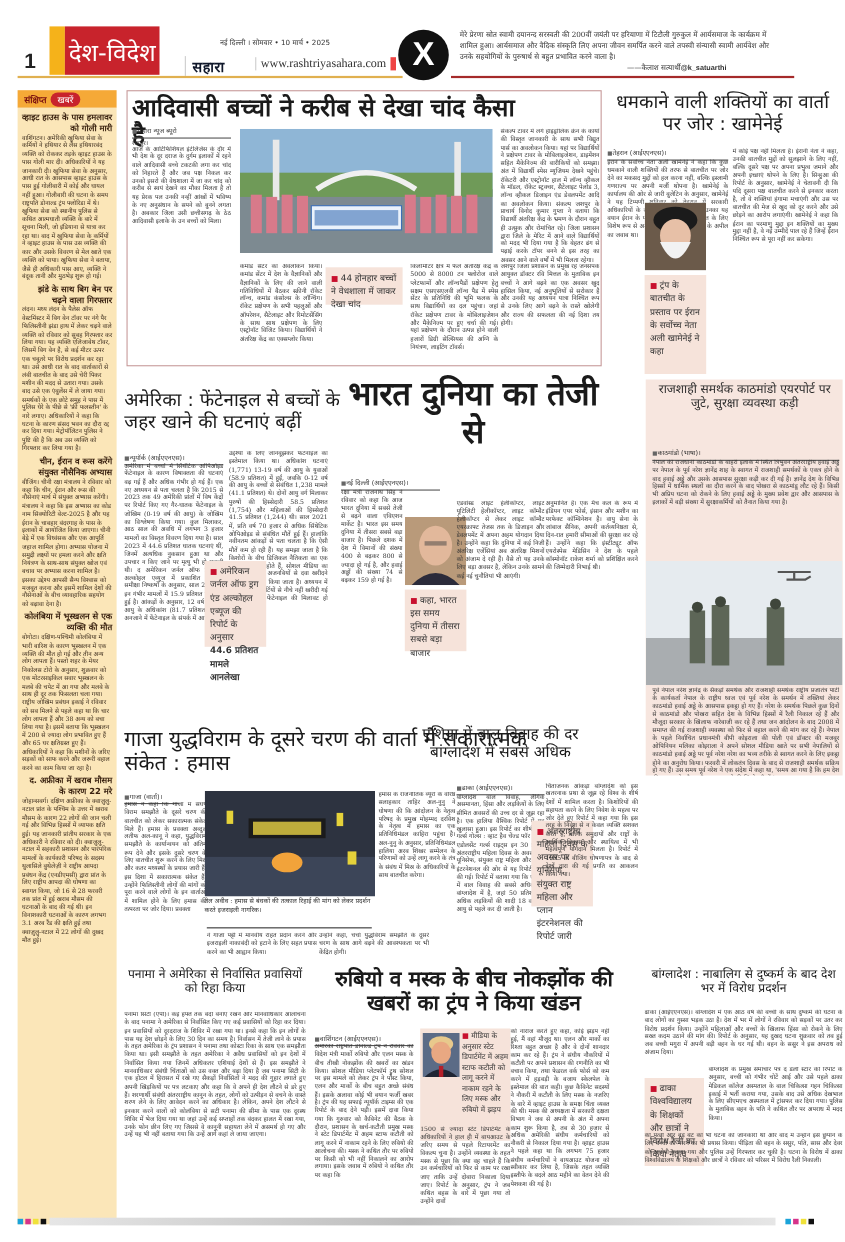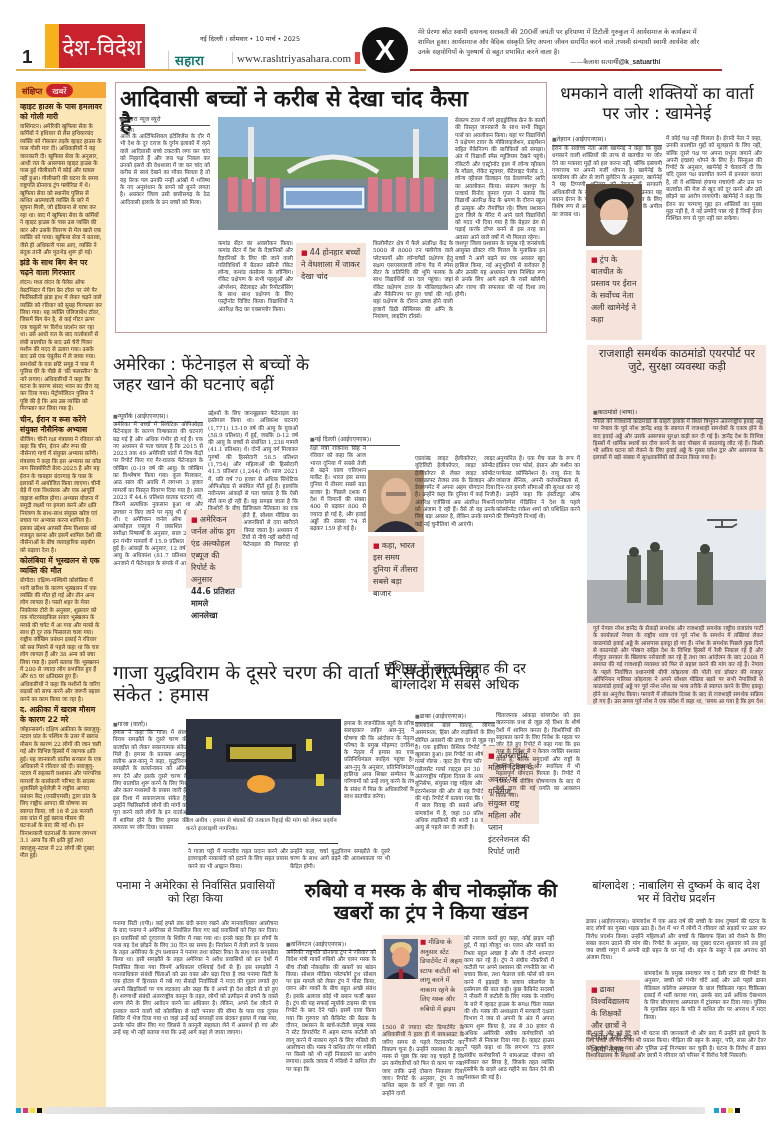--- a/index.html
+++ b/index.html
@@ -15,36 +15,36 @@
 .callout{position:absolute;background:#f6e3da;padding:4px 5px;font-family:"DejaVu Sans",sans-serif;font-size:8px;line-height:12px;color:#333}
 .callout .bullet{color:#c8102e;font-size:7px}
 .photo{position:absolute;overflow:hidden}
 
 
 #page-number{left:22px;top:46px;font-size:19px;font-weight:bold;color:#222;font-family:"Liberation Sans",sans-serif}
 #section-tab-accent{left:45px;top:24px;width:14px;height:44px;background:#f5b21a}
 #section-tab{left:59px;top:24px;width:86px;height:44px;background:#c8232c;color:#fff;font-size:22px;display:flex;align-items:center;justify-content:center;font-family:"DejaVu Sans",sans-serif}
 #dateline{left:200px;top:34px;font-size:6.5px;color:#333;font-family:"DejaVu Sans",sans-serif}
 #masthead-logo{left:168px;top:51px;font-size:13px;font-weight:bold;color:#222;border-left:1px solid #ccc;padding-left:6px;letter-spacing:0.5px}
-#masthead-logo span{color:#0f766e}
+#masthead-logo span{color:#0f172a}
 #site-url{left:232px;top:52px;font-size:11px;color:#333;font-family:Liberation Serif, serif;border-left:1px solid #ccc;padding-left:4px;border-right:5px solid #ef4444;padding-right:4px}
 #header-rule{left:16px;top:69px;width:350px;height:2px;background:#e0b050}
 #x-logo{left:362px;top:27px;width:46px;height:46px;border-radius:50%;background:#111;color:#fff;font-size:30px;display:flex;align-items:center;justify-content:center;font-family:"Liberation Sans",sans-serif;font-weight:bold}
 #tweet-text{left:418px;top:27px;width:290px;font-size:6.6px;line-height:10px;color:#333;font-family:"DejaVu Serif",serif}
 #tweet-author{left:570px;top:57px;font-size:6.6px;color:#333;font-family:"DejaVu Sans",sans-serif}
 #tweet-author b{font-family:"Liberation Sans",sans-serif}
 #tweet-rule{left:410px;top:69px;width:312px;height:2px;background:#a52a2a}
 
 
 #brief-header{left:16px;top:82px;width:90px;height:16px;background:#f5a937;display:flex;align-items:center;padding-left:6px}
 #brief-header .t1{font-size:8px;font-weight:bold;color:#7a1010}
 #brief-header .t2{margin-left:4px;background:#c8232c;color:#fff;font-size:8px;padding:1px 6px;border-radius:8px}
 #sidebar{left:16px;top:98px;width:90px;height:1015px;background:#fbe6b8;padding:4px 4px;overflow:hidden}
 .brief{margin-bottom:2px}
-.brief h4{font-family:"DejaVu Sans",sans-serif;font-size:7.6px;line-height:10px;text-align:left;font-weight:bold;color:#3a2210;margin-bottom:1px}
+.brief h4{font-family:"DejaVu Sans",sans-serif;font-size:7.6px;line-height:10px;text-align:right;font-weight:bold;color:#3a2210;margin-bottom:1px}
 .brief p{font-family:"DejaVu Serif",serif;font-size:5.6px;line-height:7.4px;color:#3a2a1a}
 #story1-hl{left:120px;top:86px;width:350px;font-size:22px;font-weight:bold;text-align:left}
 #s1-by{left:120px;top:115px;width:90px}
 #s1-place{left:120px;top:126px;font-size:5.6px;font-family:"DejaVu Serif",serif;color:#333}
 #s1-c1{left:120px;top:133px;width:90px;height:103px}
 #s1-photo{left:218px;top:117px;width:230px;height:113px}
 #s1-c2{left:455px;top:117px;width:90px}
 #s1-cap{left:296px;top:243px;width:70px;height:34px}
 #s1-c3{left:218px;top:240px;width:75px;height:92px}
 #s1-c4{left:373px;top:240px;width:80px;height:92px}
@@ -218,21 +218,21 @@
 </div>
 <div class="callout" id="s2-cap"><span class="bullet">■ </span><span>ट्रंप के बातचीत के प्रस्ताव पर ईरान के सर्वोच्च नेता अली खामेनेई ने कहा</span></div>
 <div class="col body-text" id="s2-c2">में कोई पक्ष नहीं मिलता है। ईरानी नेता ने कहा, उनकी बातचीत मुद्दों को सुलझाने के लिए नहीं, बल्कि दूसरे पक्ष पर अपना प्रभुत्व जमाने और अपनी इच्छाएं थोपने के लिए है। सिन्हुआ की रिपोर्ट के अनुसार, खामेनेई ने चेतावनी दी कि यदि दूसरा पक्ष बातचीत करने से इनकार करता है, तो वे शक्तियां हंगामा मचाएंगी और उस पर बातचीत की मेज से खुद को दूर करने और उसे छोड़ने का आरोप लगाएंगी। खामेनेई ने कहा कि ईरान का परमाणु मुद्दा इन शक्तियों का मुख्य मुद्दा नहीं है, वे नई उम्मीदें पाल रहे हैं जिन्हें ईरान निश्चित रूप से पूरा नहीं कर सकेगा।</div>
 
 <div class="abs hl" id="s3-hl">अमेरिका : फेंटेनाइल से बच्चों के जहर खाने की घटनाएं बढ़ीं</div>
 <div class="abs byline" id="s3-by">न्यूयॉर्क (आईएएनएस)।</div>
 <div class="col body-text" id="s3-c1">अमेरिका में बच्चों में सिंथेटिक ओपिओइड फेंटेनाइल के कारण विषाक्तता की घटनाएं बढ़ गई हैं और अधिक गंभीर हो गई हैं। एक नए अध्ययन से पता चलता है कि 2015 से 2023 तक 49 अमेरिकी प्रांतों में विष केंद्रों पर रिपोर्ट किए गए गैर-घातक फेंटेनाइल के जोखिम (0-19 वर्ष की आयु) के जोखिम का विश्लेषण किया गया। कुल मिलाकर, आठ साल की अवधि में लगभग 3 हजार मामलों का विस्तृत विवरण दिया गया है। साल 2023 में 44.6 प्रतिशत घातक घटनाएं थीं, जिनमें अत्यधिक नुकसान हुआ था और उपचार न किए जाने पर मृत्यु भी हो सकती थी। द अमेरिकन जर्नल ऑफ ड्रग एंड अल्कोहल एब्यूज में प्रकाशित समकक्ष समीक्षा निष्कर्षों के अनुसार, साल 2015 से इन गंभीर मामलों में 15.9 प्रतिशत की वृद्धि हुई है। आंकड़ों के अनुसार, 12 वर्ष तक की आयु के अधिकांश (81.7 प्रतिशत) मरीज अनजाने में फेंटेनाइल के संपर्क में आए थे।</div>
 <div class="col body-text" id="s3-c2">उद्देश्यों के लिए जानबूझकर फेंटेनाइल का इस्तेमाल किया था। अधिकांश घटनाएं (1,771) 13-19 वर्ष की आयु के युवाओं (58.9 प्रतिशत) में हुईं, जबकि 0-12 वर्ष की आयु के बच्चों से संबंधित 1,238 मामले (41.1 प्रतिशत) थे। दोनों आयु वर्ग मिलाकर पुरुषों की हिस्सेदारी 58.5 प्रतिशत (1,754) और महिलाओं की हिस्सेदारी 41.5 प्रतिशत (1,244) थी। साल 2021 में, प्रति वर्ष 70 हजार से अधिक सिंथेटिक ओपिओइड से संबंधित मौतें हुई हैं। हालांकि नवीनतम आंकड़ों से पता चलता है कि ऐसी मौतें कम हो रही हैं। यह समझा जाता है कि किशोरों के बीच डिजिकल नैतिकता का एक बड़ा स्रोत दोस्त होते हैं, सोशल मीडिया का भी आमतौर पर अजनबियों से दवा खरीदने के लिए इस्तेमाल किया जाता है। अध्ययन में पाया गया कि पार्टियों से नीचे नहीं खरीदी गई कई दवाओं में फेंटेनाइल की मिलावट हो सकती है।</div>
 <div class="callout" id="s3-cap"><span class="bullet">■ </span><span>अमेरिकन जर्नल ऑफ ड्रग एंड अल्कोहल एब्यूज की रिपोर्ट के अनुसार</span><br><b>44.6 प्रतिशत मामले आनलेखा</b></div>
 
-<div class="abs hl" id="s4-hl"><br></div>
+<div class="abs hl" id="s4-hl"><span>भारत दुनिया का तेजी से</span><br></div>
 <div class="abs byline" id="s4-by">नई दिल्ली (आईएएनएस)।</div>
 <div class="col body-text" id="s4-c1">रक्षा मंत्री राजनाथ सिंह ने रविवार को कहा कि आज भारत दुनिया में सबसे तेजी से बढ़ने वाला एविएशन मार्केट है। भारत इस समय दुनिया में तीसरा सबसे बड़ा बाजार है। पिछले दशक में देश में विमानों की संख्या 400 से बढ़कर 800 से ज्यादा हो गई है, और हवाई अड्डों की संख्या 74 से बढ़कर 159 हो गई है।</div>
 <div class="photo" id="s4-photo">
   <svg width="56" height="62" viewBox="0 0 56 62">
     <rect width="56" height="62" fill="#b99a7a"></rect>
     <ellipse cx="28" cy="26" rx="15" ry="18" fill="#e2b89b"></ellipse>
     <path d="M6 62 Q28 40 50 62 Z" fill="#2b2b3a"></path>
     <rect x="18" y="22" width="20" height="4" fill="#444" opacity="0.5"></rect>
   </svg>
 </div>

